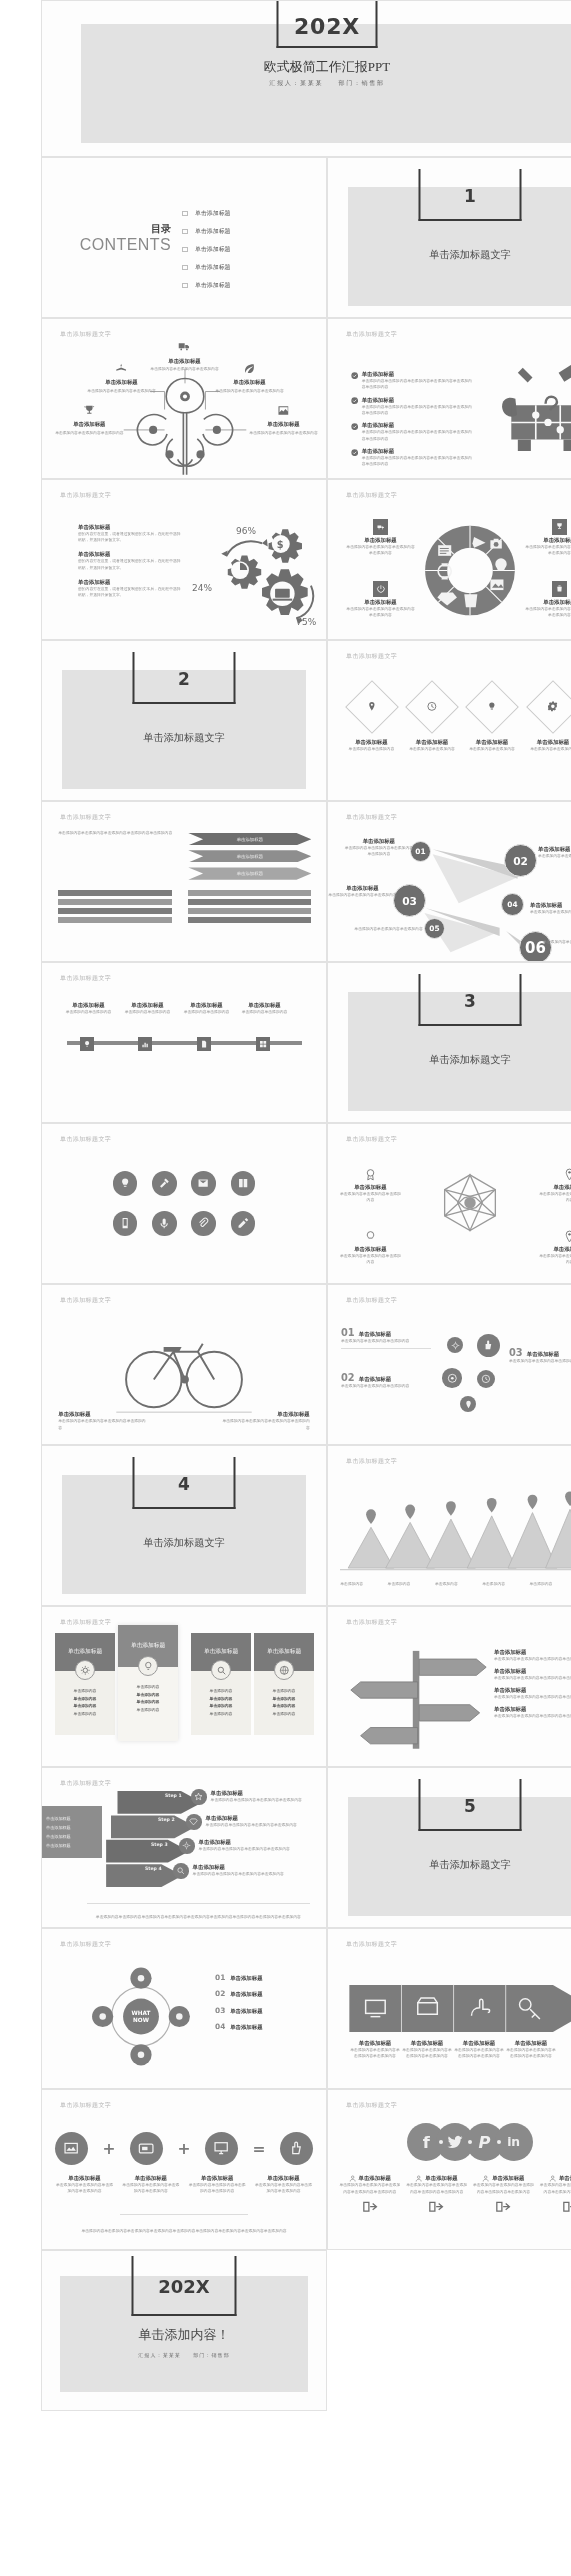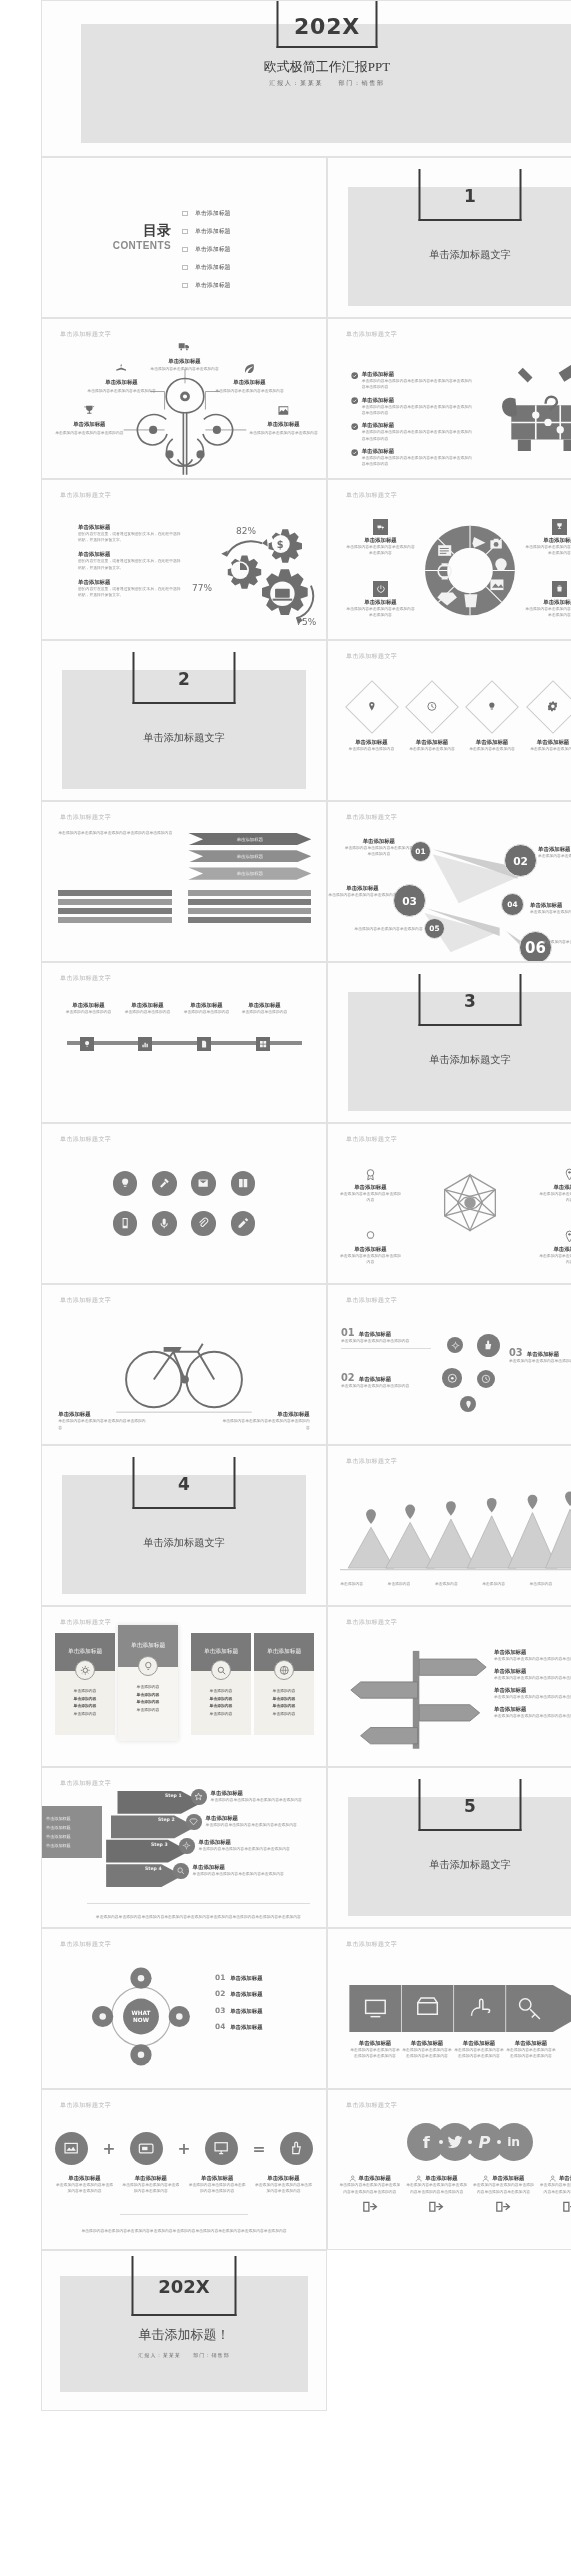--- a/index.html
+++ b/index.html
@@ -73,22 +73,22 @@
     font-family:"DejaVu Sans", sans-serif;
   }
   .sec-text {
     position:absolute; left:0; right:0; top:90px; text-align:center;
     font-size:10.2px; color:#4a4a4a;
     font-family:"Liberation Serif", serif;
   }
 
   
   .toc-left { position:absolute; left:28px; top:64px; width:101px; text-align:right; }
-  .toc-cn { font-size:14px; color:#3f3f3f; font-weight:bold; font-family:Liberation Serif, serif;}
-  .toc-en { font-size:10px; color:#8a8a8a; letter-spacing:0.4px;font-weight:bold; }
+  .toc-cn { font-size:10px; color:#3f3f3f; font-weight:bold; font-family:Liberation Serif, serif;}
+  .toc-en { font-size:16px; color:#8a8a8a; letter-spacing:0.4px; }
   .toc-list { position:absolute; left:140px; top:51px; }
   .toc-row { display:flex; align-items:center; margin-bottom:9px; }
   .toc-box { width:5.7px; height:5.7px; border:0.8px solid #bdbdbd; margin-right:7.4px; }
   .toc-lbl { font-size:5.9px; color:#4a4a4a; font-family:"Liberation Serif", serif;}
 
   
   .h3 { font-size:5.4px; color:#3f3f3f; font-weight:bold; font-family:"Liberation Serif", serif; }
   .p  { font-size:3.8px; color:#8d8d8d; line-height:1.7; font-family:"Liberation Serif", serif; }
   .ico { fill:#6e6e6e; }
   .icow { fill:#f2f2f2; }
@@ -348,22 +348,22 @@
         </div>
     <div class="gear-item">
           <div class="h3">单击添加标题</div>
           <div class="p">您的内容打在这里，或者通过复制您的文本后，在此框中选择粘贴，并选择只保留文字。</div>
         </div>
     <div class="gear-item">
           <div class="h3">单击添加标题</div>
           <div class="p">您的内容打在这里，或者通过复制您的文本后，在此框中选择粘贴，并选择只保留文字。</div>
         </div>
   </div>
-  <div class="pct" style="right:70px; top:46px;">82%</div>
-  <div class="pct" style="right:114px; top:103px;">77%</div>
+  <div class="pct" style="right:70px; top:46px;">96%</div>
+  <div class="pct" style="right:114px; top:103px;">24%</div>
   <div class="pct" style="right:9.8px; top:137px;">75%</div>
   <svg width="131" height="106" style="position:absolute;right:4.9px;top:42px" viewBox="0 0 160 130">
     <g fill="#6e6e6e">
       <path d="M100 18 l5 -5 l6 3 l2 -7 l7 0 l2 7 l6 -3 l5 5 l-3 6 l7 2 l0 7 l-7 2 l3 6 l-5 5 l-6 -3 l-2 7 l-7 0 l-2 -7 l-6 3 l-5 -5 l3 -6 l-7 -2 l0 -7 l7 -2 z"></path>
       <circle cx="111" cy="27" r="11" fill="#fbfbfb"></circle>
       <path d="M50 50 l5 -5 l6 3 l2 -7 l7 0 l2 7 l6 -3 l5 5 l-3 6 l7 2 l0 7 l-7 2 l3 6 l-5 5 l-6 -3 l-2 7 l-7 0 l-2 -7 l-6 3 l-5 -5 l3 -6 l-7 -2 l0 -7 l7 -2 z"></path>
       <circle cx="61" cy="59" r="11" fill="#fbfbfb"></circle>
       <path d="M93 70 l7 -7 l8 4 l3 -9 l10 0 l3 9 l8 -4 l7 7 l-4 8 l9 3 l0 10 l-9 3 l4 8 l-7 7 l-8 -4 l-3 9 l-10 0 l-3 -9 l-8 4 l-7 -7 l4 -8 l-9 -3 l0 -10 l9 -3 z"></path>
       <circle cx="113" cy="88" r="15" fill="#fbfbfb"></circle>
     </g>
@@ -1200,18 +1200,18 @@
             <path d="M12 9h8M16 4l6 5-6 5" fill="none" stroke="#6e6e6e" stroke-width="2"></path>
           </svg>
     </div>
   </div>
 </div>
 
 <div class="slide">
   <div class="sec-band" style="top:24.5px;left:18px;right:18px;bottom:18px"></div>
   <div class="sec-bracket" style="top:4.9px;width:105px;height:60px"></div>
   <div class="sec-num" style="top:24.5px;width:105px;font-size:18px">202X</div>
-  <div class="sec-text" style="top:75px;font-size:13px">单击添加标题！</div>
+  <div class="sec-text" style="top:75px;font-size:13px">单击添加内容！</div>
   <div style="position:absolute;left:0;right:0;top:101px;text-align:center;font-size:5px;color:#6a6a6a;letter-spacing:1.1px;font-family:'Liberation Serif',serif">汇报人：某某某　　部门：销售部</div>
 </div>
 
 </div>
 
 
 </body></html>

